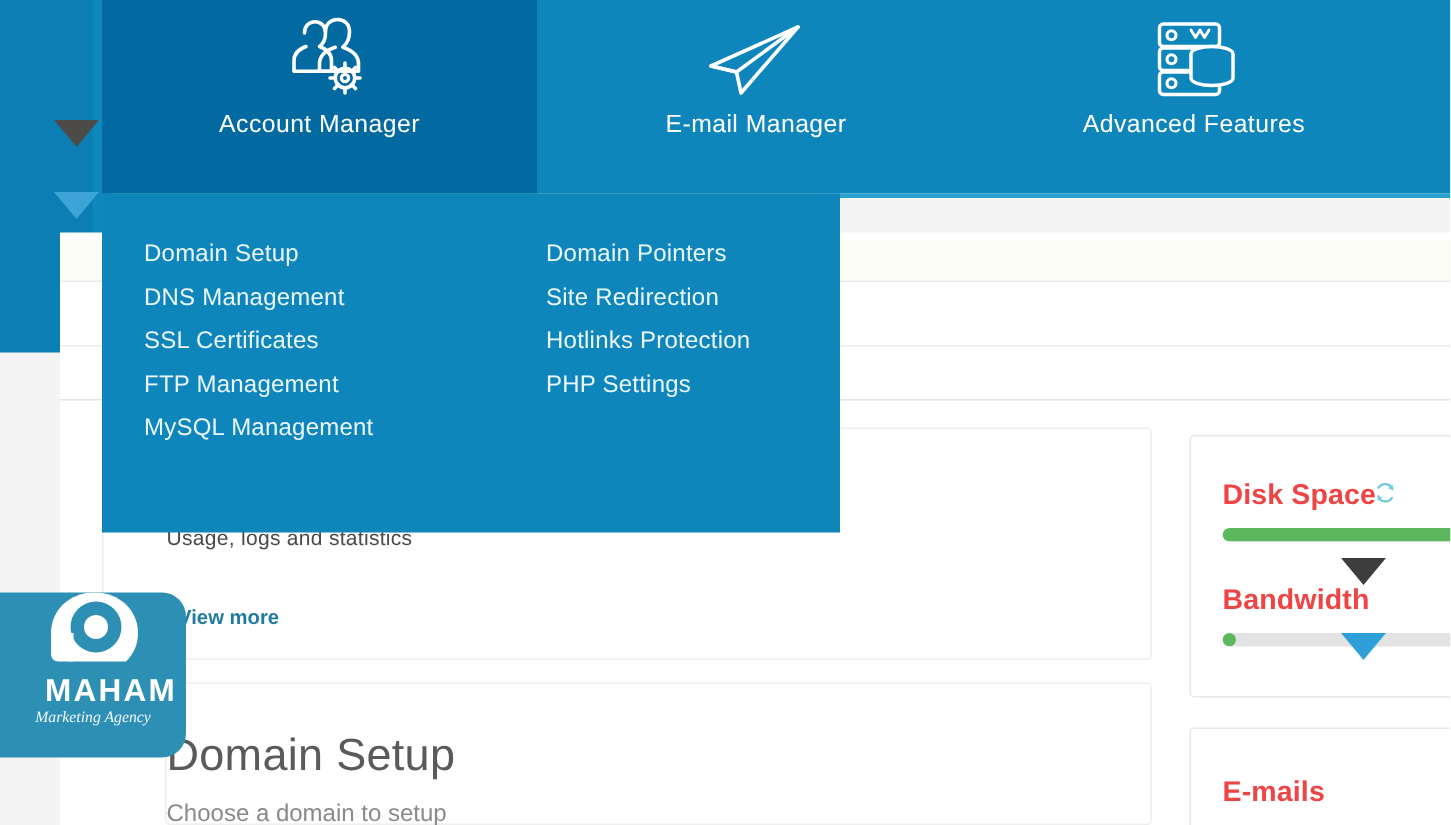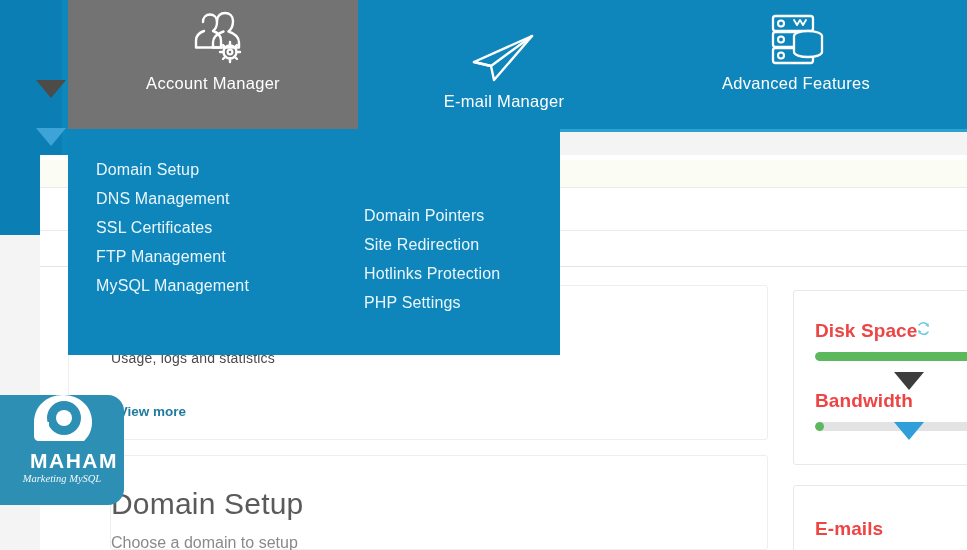--- a/index.html
+++ b/index.html
@@ -132,38 +132,38 @@
     position: absolute; left: 68px; top: 129px;
     width: 899px; height: 3px;
     background: #2aa3cf;
   }
   .tab {
     position: absolute; top: 0; height: 129px;
     display: flex; flex-direction: column;
     align-items: center; justify-content: flex-start;
     color: #ffffff;
   }
-  #tab-account { left: 68px; width: 290px; background: #737373; }
-  #tab-email   { left: 358px; width: 292px; justify-content: center; }
+  #tab-account { left: 68px; width: 290px; background: #0369a1; }
+  #tab-email   { left: 358px; width: 292px; }
   #tab-adv     { left: 650px; width: 292px; }
 
   .tab .tab-icon { margin-top: 8px; height: 66px; display: flex; align-items: center; }
   .tab .tab-label {
     font-size: 16.5px; letter-spacing: .3px;
     color: #ffffff; white-space: nowrap;
   }
 
   .dropdown {
     position: absolute; left: 68px; top: 129px;
     width: 492px; height: 226px;
     background: #0e86bb;
   }
   .dd-col { position: absolute; top: 26px; }
   #dd-col-1 { left: 28px; }
-  #dd-col-2 { left: 296px; margin-top: 46px; }
+  #dd-col-2 { left: 296px; }
   .dd-item {
     font-size: 16px; color: #eaf6fb;
     line-height: 29px; white-space: nowrap;
     letter-spacing: .15px;
   }
 
   
   .tri {
     position: absolute;
     width: 0; height: 0;
@@ -323,16 +323,16 @@
   <div class="tri" id="tri-blue-right"></div>
 
   <div class="watermark">
     <svg class="wm-mark" width="70" height="62" viewBox="0 0 70 62">
       <path d="M35 4c17 0 29 12 29 27 0 8-3 14-8 19H18C9 45 6 38 6 31 6 16 18 4 35 4z" fill="#ffffff"></path>
       <circle cx="36" cy="27" r="17" fill="#2e8fb5"></circle>
       <circle cx="36" cy="27" r="8" fill="#ffffff"></circle>
       <path d="M6 31v14c0 3 2 5 5 5h10V31z" fill="#ffffff"></path>
     </svg>
     <div class="wm-name">MAHAM</div>
-    <div class="wm-tag">Marketing MySQL</div>
+    <div class="wm-tag">Marketing Agency</div>
   </div>
 
 </div>
 
 </body></html>

